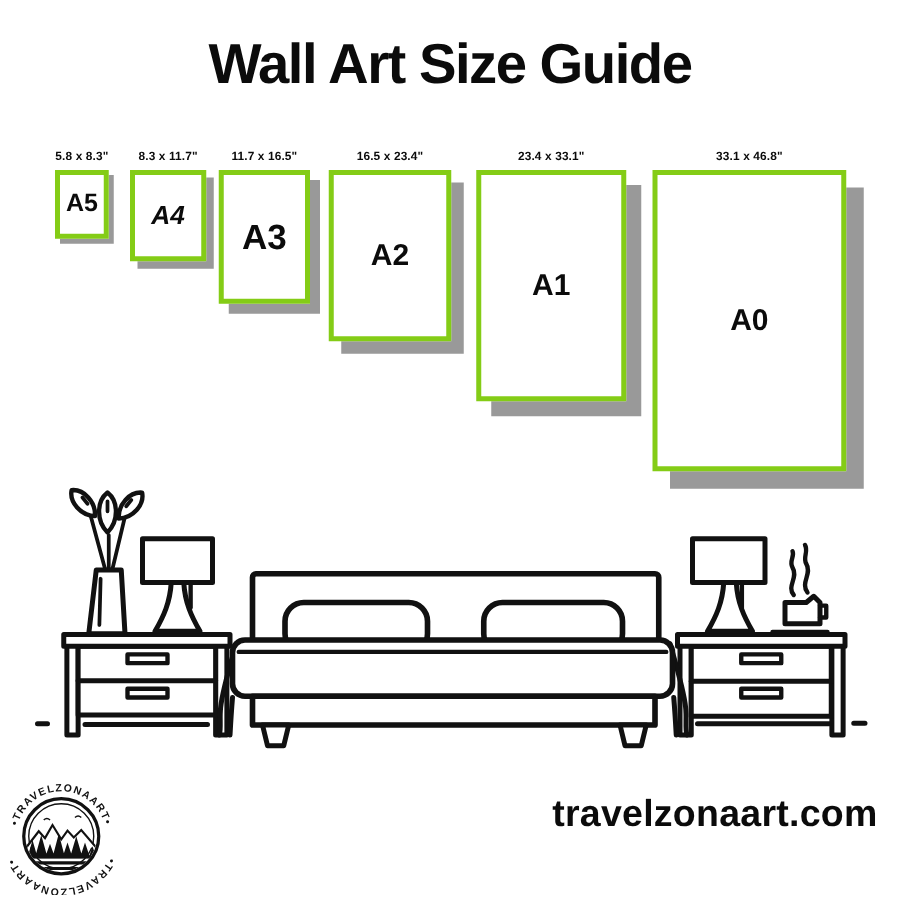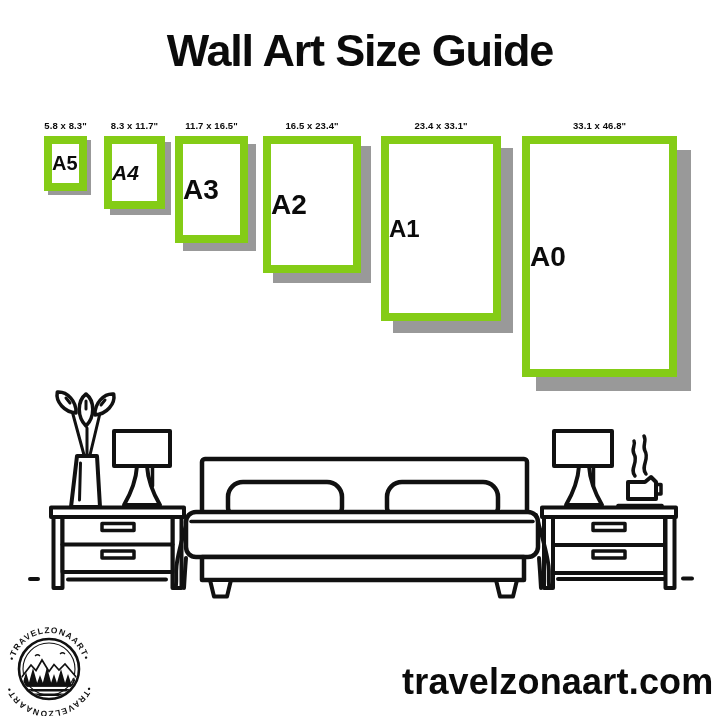--- a/index.html
+++ b/index.html
@@ -10,35 +10,35 @@
   .title{
     position:absolute;top:28px;left:0;width:720px;margin:0;text-align:center;
     font-size:45px;font-weight:bold;letter-spacing:-1.2px;line-height:1;color:#0b0b0b;
   }
   .size-item{position:absolute;top:136px;}
   .dim-label{
     position:absolute;top:-16px;left:50%;transform:translateX(-50%);
     font-size:9.5px;font-weight:bold;white-space:nowrap;letter-spacing:0.1px;color:#0b0b0b;
   }
   .paper{
-    box-sizing:border-box;width:100%;border:8px solid #84cc16;background:#fff;
-    display:flex;align-items:center;justify-content:flex-start;font-weight:bold;color:#0b0b0b;
+    box-sizing:border-box;width:100%;border:4px solid #84cc16;background:#fff;
+    display:flex;align-items:center;justify-content:center;font-weight:bold;color:#0b0b0b;
   }
   .s-a5{left:44px;width:43px;}  .s-a5 .paper{height:55px;box-shadow:4px 4px 0 #999;font-size:20px;}
   .s-a4{left:104px;width:61px;} .s-a4 .paper{height:73px;box-shadow:6px 6px 0 #999;font-size:21px;font-style:italic;}
   .s-a3{left:175px;width:73px;} .s-a3 .paper{height:107px;box-shadow:8px 8px 0 #999;font-size:28px;}
-  .s-a2{left:263px;width:98px;} .s-a2 .paper{height:137px;box-shadow:10px 10px 0 #999;font-size:28px;}
+  .s-a2{left:263px;width:98px;} .s-a2 .paper{height:137px;box-shadow:10px 10px 0 #999;font-size:24px;}
   .s-a1{left:381px;width:120px;}.s-a1 .paper{height:185px;box-shadow:12px 12px 0 #999;font-size:24px;}
-  .s-a0{left:522px;width:155px;}.s-a0 .paper{height:241px;box-shadow:14px 14px 0 #999;font-size:28px;}
+  .s-a0{left:522px;width:155px;}.s-a0 .paper{height:241px;box-shadow:14px 14px 0 #999;font-size:24px;}
   .bedroom{position:absolute;left:25px;top:378px;width:680px;height:222px;}
   .logo{position:absolute;left:2px;top:622px;width:94px;height:94px;}
   .ring-text{font-weight:bold;fill:#111;font-size:8.4px;letter-spacing:1.1px;}
   .website{
-    position:absolute;left:402px;top:661px;width:300px;text-align:center;
-    font-size:36px;font-weight:bold;letter-spacing:0.2px;color:#0b0b0b;
+    position:absolute;left:402px;top:635px;width:300px;text-align:right;
+    font-size:30px;font-weight:bold;letter-spacing:0.2px;color:#0b0b0b;
   }
 </style>
 </head>
 <body>
 
 <div class="canvas">
 
   <h1 class="title">Wall Art Size Guide</h1>
 
   <div>

